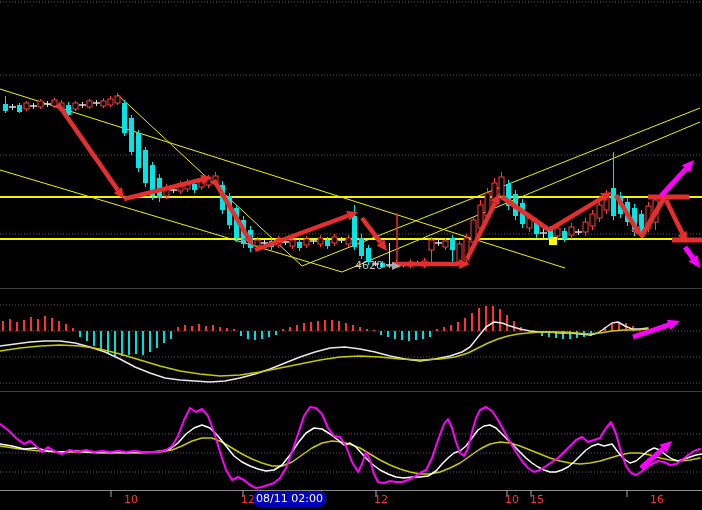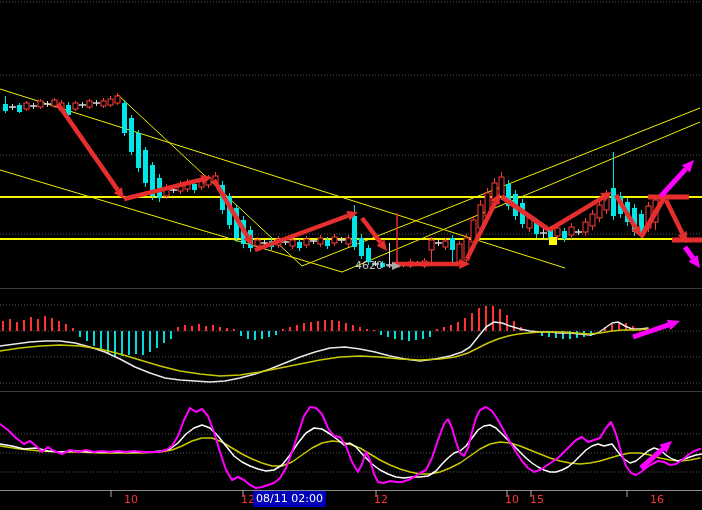--- a/index.html
+++ b/index.html
@@ -379,19 +379,19 @@
         <line x1="376" y1="490" x2="376" y2="497" stroke="#aaaaaa" stroke-width="1"></line>
         <line x1="507" y1="490" x2="507" y2="497" stroke="#aaaaaa" stroke-width="1"></line>
         <line x1="531" y1="490" x2="531" y2="497" stroke="#aaaaaa" stroke-width="1"></line>
         <line x1="627" y1="490" x2="627" y2="497" stroke="#aaaaaa" stroke-width="1"></line>
       </g>
     </svg>
   <div class="price-label" id="price-label" style="left: 355px; top: 259px;">4620</div>
   <div id="time-axis">
       <span class="axis-label" style="left: 124px;">10</span>
       <span class="axis-label" style="left: 241px;">12</span>
-      <span class="axis-label highlight" style="left: 253px;">08/11 02:00</span>
+      <span class="axis-label highlight" style="left: 253px; border-radius: 7px;">08/11 02:00</span>
       <span class="axis-label" style="left: 374px;">12</span>
       <span class="axis-label" style="left: 505px;">10</span>
       <span class="axis-label" style="left: 530px;">15</span>
       <span class="axis-label" style="left: 650px;">16</span>
     </div>
 </div>
 
 </body></html>

